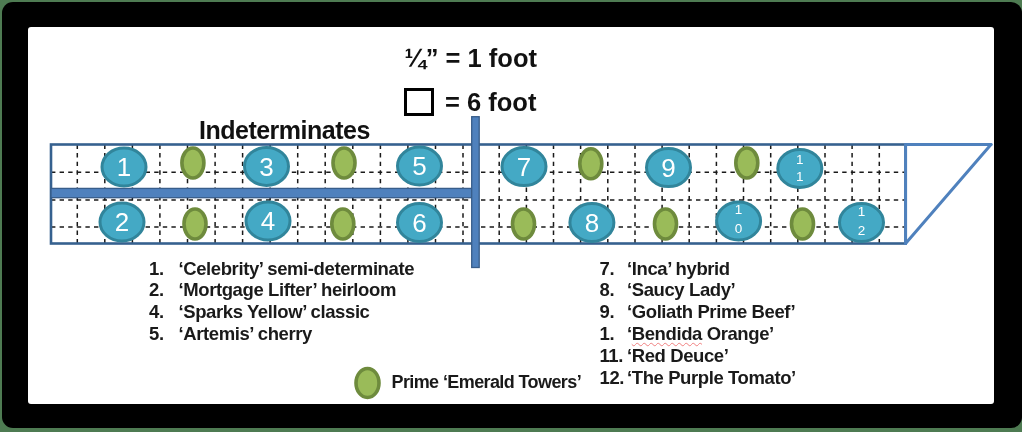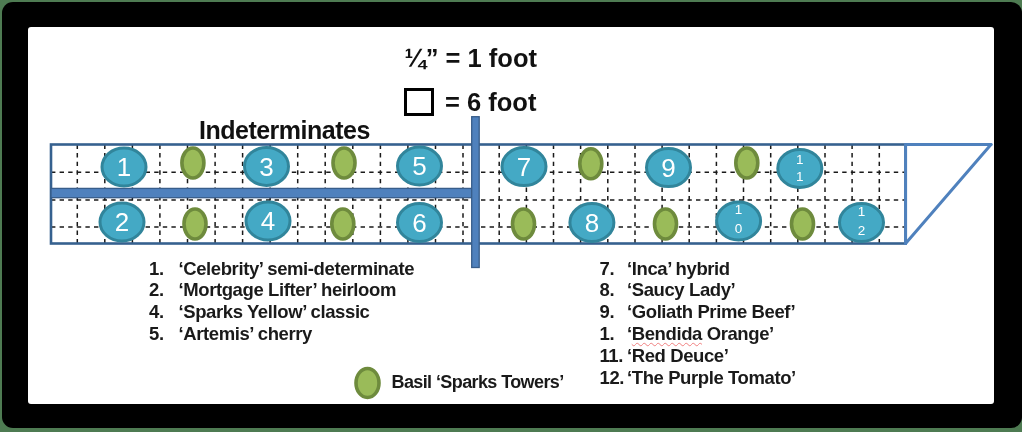--- a/index.html
+++ b/index.html
@@ -136,14 +136,14 @@
 
   <div class="abs list" style="left:599.5px;top:257.5px;">
     <div><span class="num" style="width:27.5px;">7.</span>‘Inca’ hybrid</div>
     <div><span class="num" style="width:27.5px;">8.</span>‘Saucy Lady’</div>
     <div><span class="num" style="width:27.5px;">9.</span>‘Goliath Prime Beef’</div>
     <div><span class="num" style="width:27.5px;">1.</span>‘<span class="wavy">Bendida</span> Orange’</div>
     <div><span class="num" style="width:27.5px;">11.</span>‘Red Deuce’</div>
     <div><span class="num" style="width:27.5px;">12.</span>‘The Purple Tomato’</div>
   </div>
 
-  <div class="abs list" style="left:391.5px;top:371.7px;font-size:18px;letter-spacing:-0.6px;">Basil ‘Sparks Towers’</div>
+  <div class="abs list" style="left:391.5px;top:371.7px;font-size:18px;letter-spacing:-0.6px;">Prime ‘Emerald Towers’</div>
   </div>
 
 </body></html>

